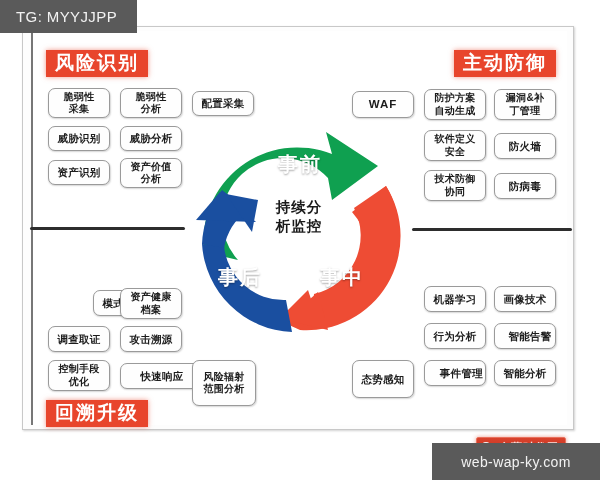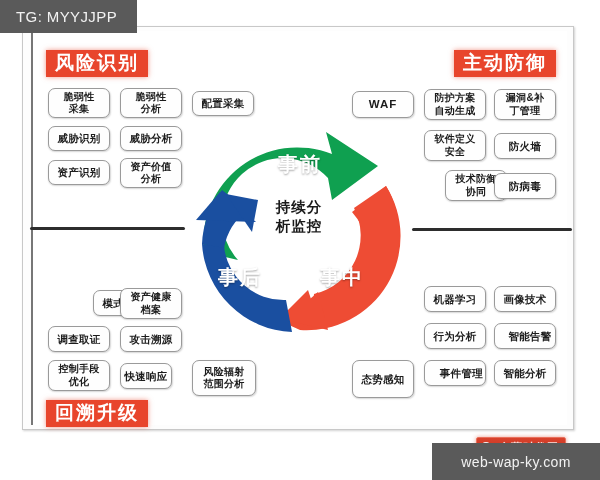--- a/index.html
+++ b/index.html
@@ -259,21 +259,21 @@
   <div class="pill two-line" style="left:424px; top:130px; width:62px; height:31px;">
     <span>
       <span>软件定义</span><br>
       <span>安全</span>
     </span>
   </div>
   <div class="pill" style="left:494px; top:133px; width:62px; height:26px;">
     <span>防火墙</span>
   </div>
 
-  <div class="pill two-line" style="left:424px; top:170px; width:62px; height:31px;margin-left:21px;">
+  <div class="pill two-line" style="left:424px; top:170px; width:62px; height:31px;">
     <span>
       <span>技术防御</span><br>
       <span>协同</span>
     </span>
   </div>
   <div class="pill" style="left:494px; top:173px; width:62px; height:26px;">
     <span>防病毒</span>
   </div>
 
   <div class="pill" style="left:424px; top:286px; width:62px; height:26px;">
@@ -316,24 +316,24 @@
   <div class="pill" style="left:120px; top:326px; width:62px; height:26px;">
     <span>攻击溯源</span>
   </div>
 
   <div class="pill two-line" style="left:48px; top:360px; width:62px; height:31px;">
     <span>
       <span>控制手段</span><br>
       <span>优化</span>
     </span>
   </div>
-  <div class="pill" style="left:120px; top:363px; width:52px; height:26px;">
+  <div class="pill" style="left:120px; top:363px; width:84px; height:26px;">
     <span>快速响应</span>
   </div>
-  <div class="pill two-line" style="left:192px; top:360px; width:64px; height:36px;">
+  <div class="pill two-line" style="left:192px; top:360px; width:64px; height:46px;">
     <span>
       <span>风险辐射</span><br>
       <span>范围分析</span>
     </span>
   </div>
 
   <div id="cycle">
     <svg viewBox="0 0 232 214" xmlns="http://www.w3.org/2000/svg">
 
       <g>

